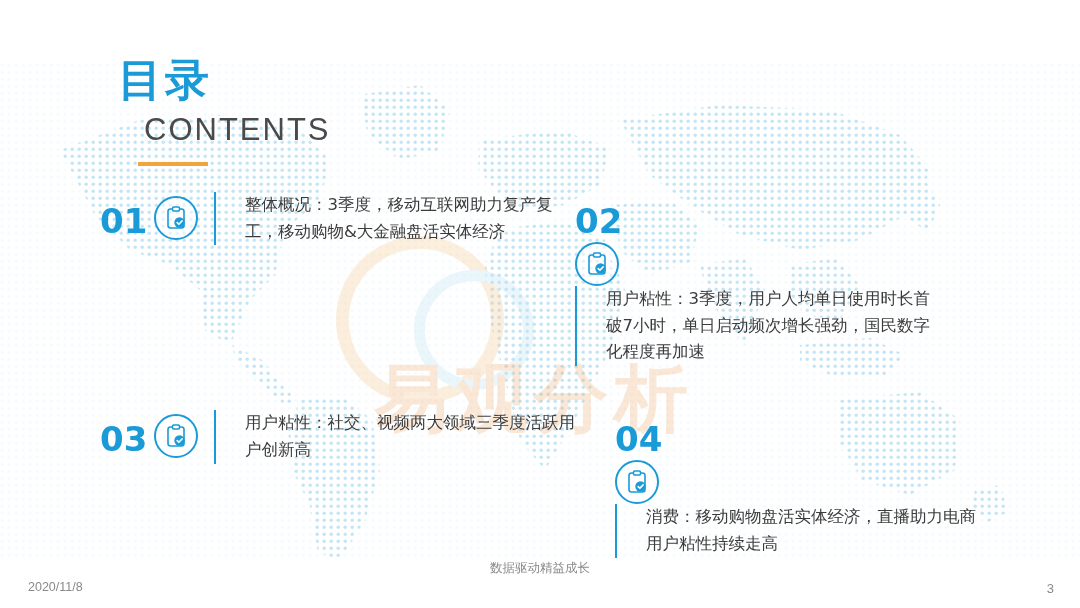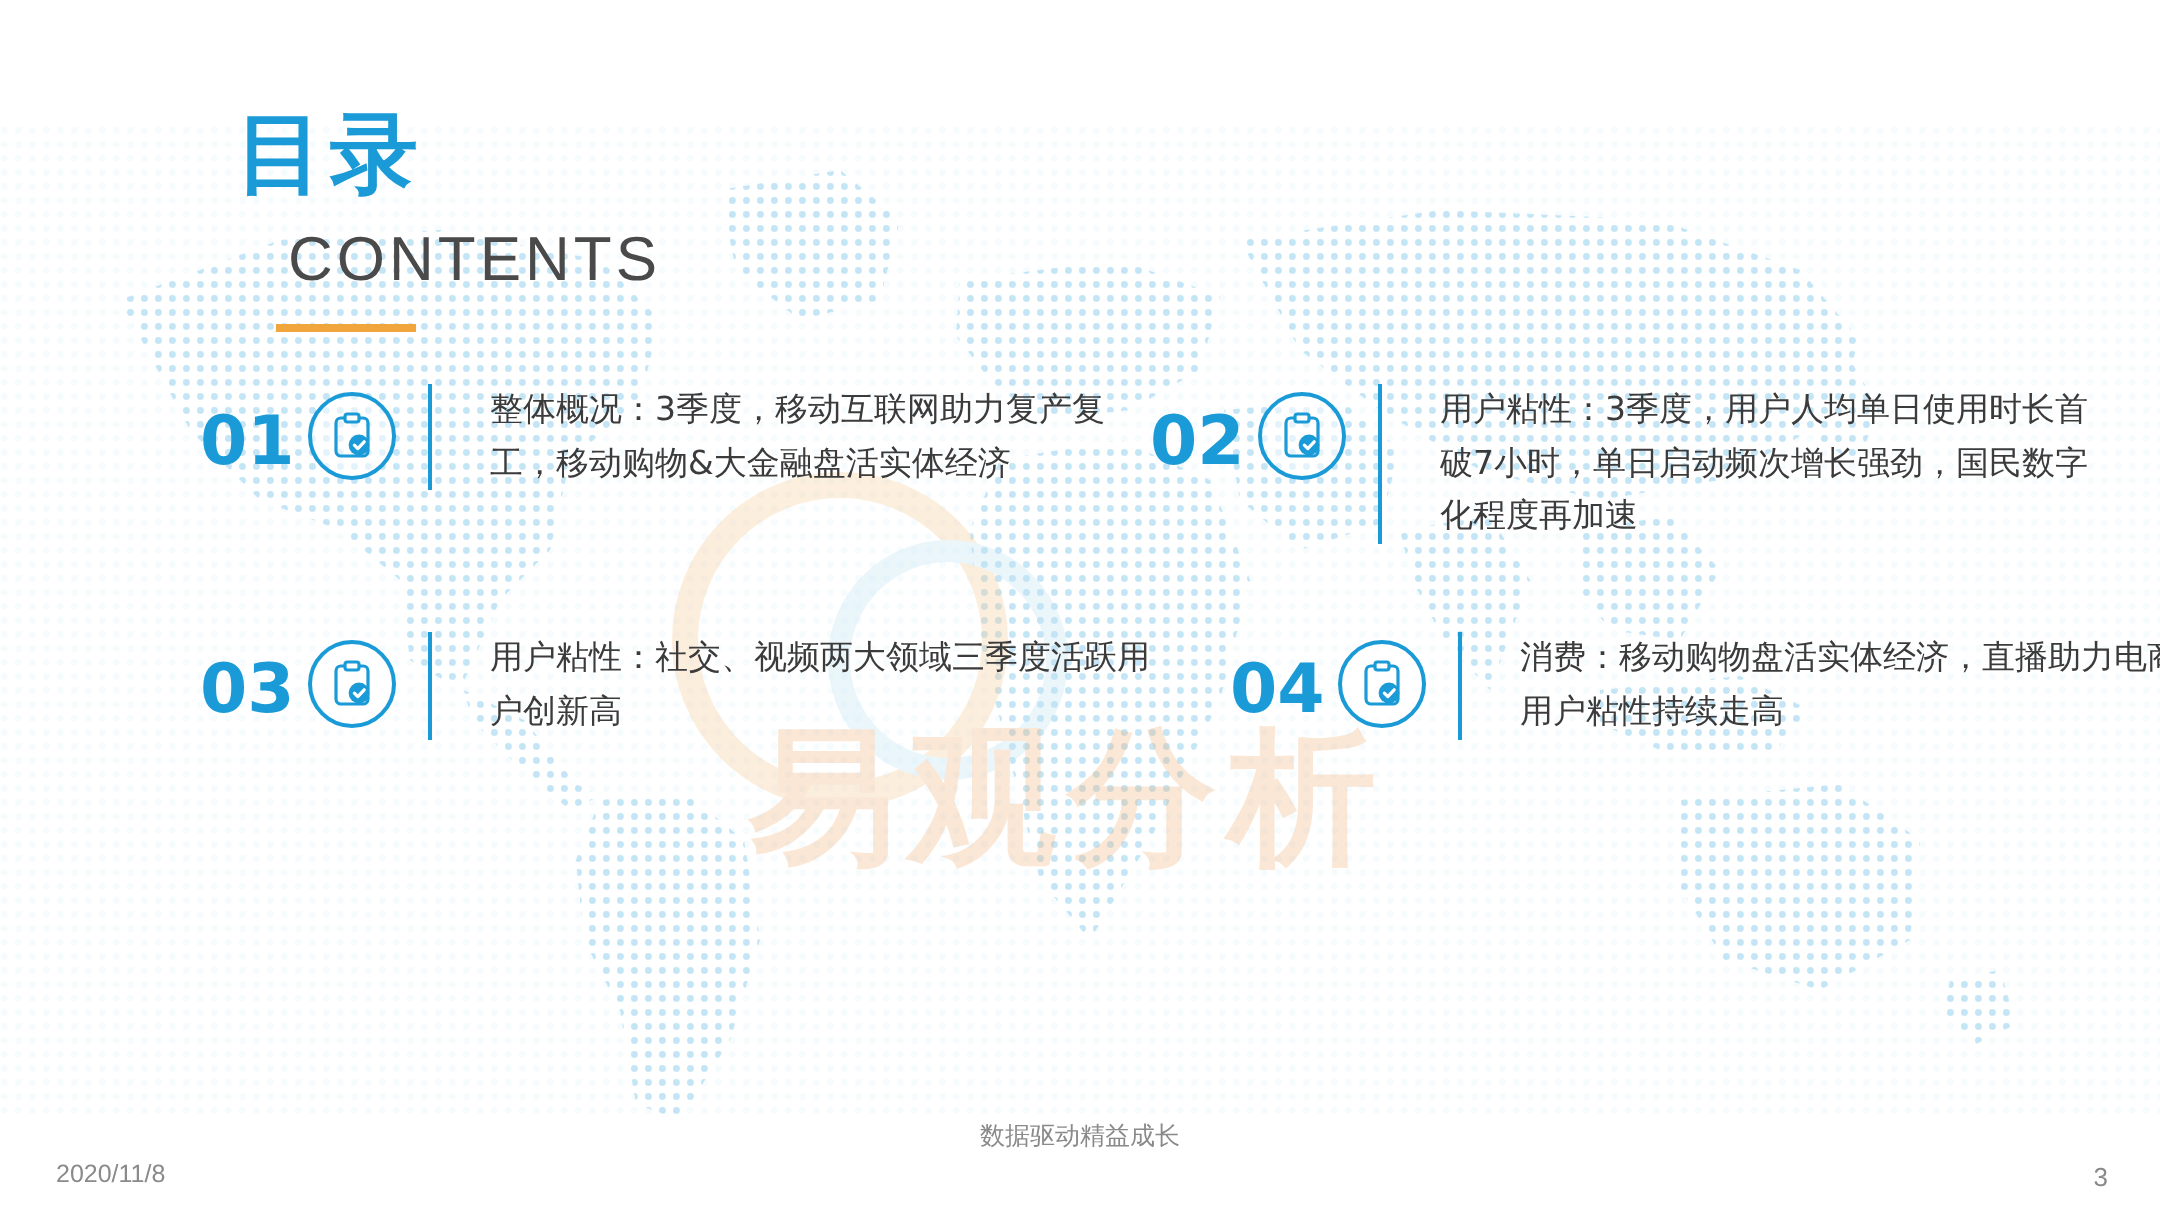--- a/index.html
+++ b/index.html
@@ -71,21 +71,21 @@
     position: absolute;
     left: 118px;
     top: 58px;
   }
   .title-cn {
     font-size: 44px;
     font-weight: bold;
     color: #1a9bd7;
     letter-spacing: 3px;
     line-height: 1.05;
-    font-family: Liberation Mono, monospace;
+    font-family: Liberation Serif, serif;
   }
   .title-en {
     margin-top: 8px;
     margin-left: 26px;
     font-size: 31px;
     color: #4a4a4a;
     letter-spacing: 2px;
     font-family: "Liberation Sans", sans-serif;
   }
   .title-rule {
@@ -102,21 +102,21 @@
     left: 100px;
     top: 192px;
     width: 900px;
   }
   .row { display: flex; }
   .item {
     display: flex;
     align-items: flex-start;
     width: 480px;
   }
-  .item.right { margin-left: 0px; }
+  .item.right { margin-left: 0px; flex-direction: column; }
   .num {
     font-size: 34px;
     font-weight: bold;
     color: #1a9bd7;
     font-family: "DejaVu Sans", sans-serif;
     line-height: 1;
     padding-top: 12px;
     width: 54px;
     flex: none;
   }

